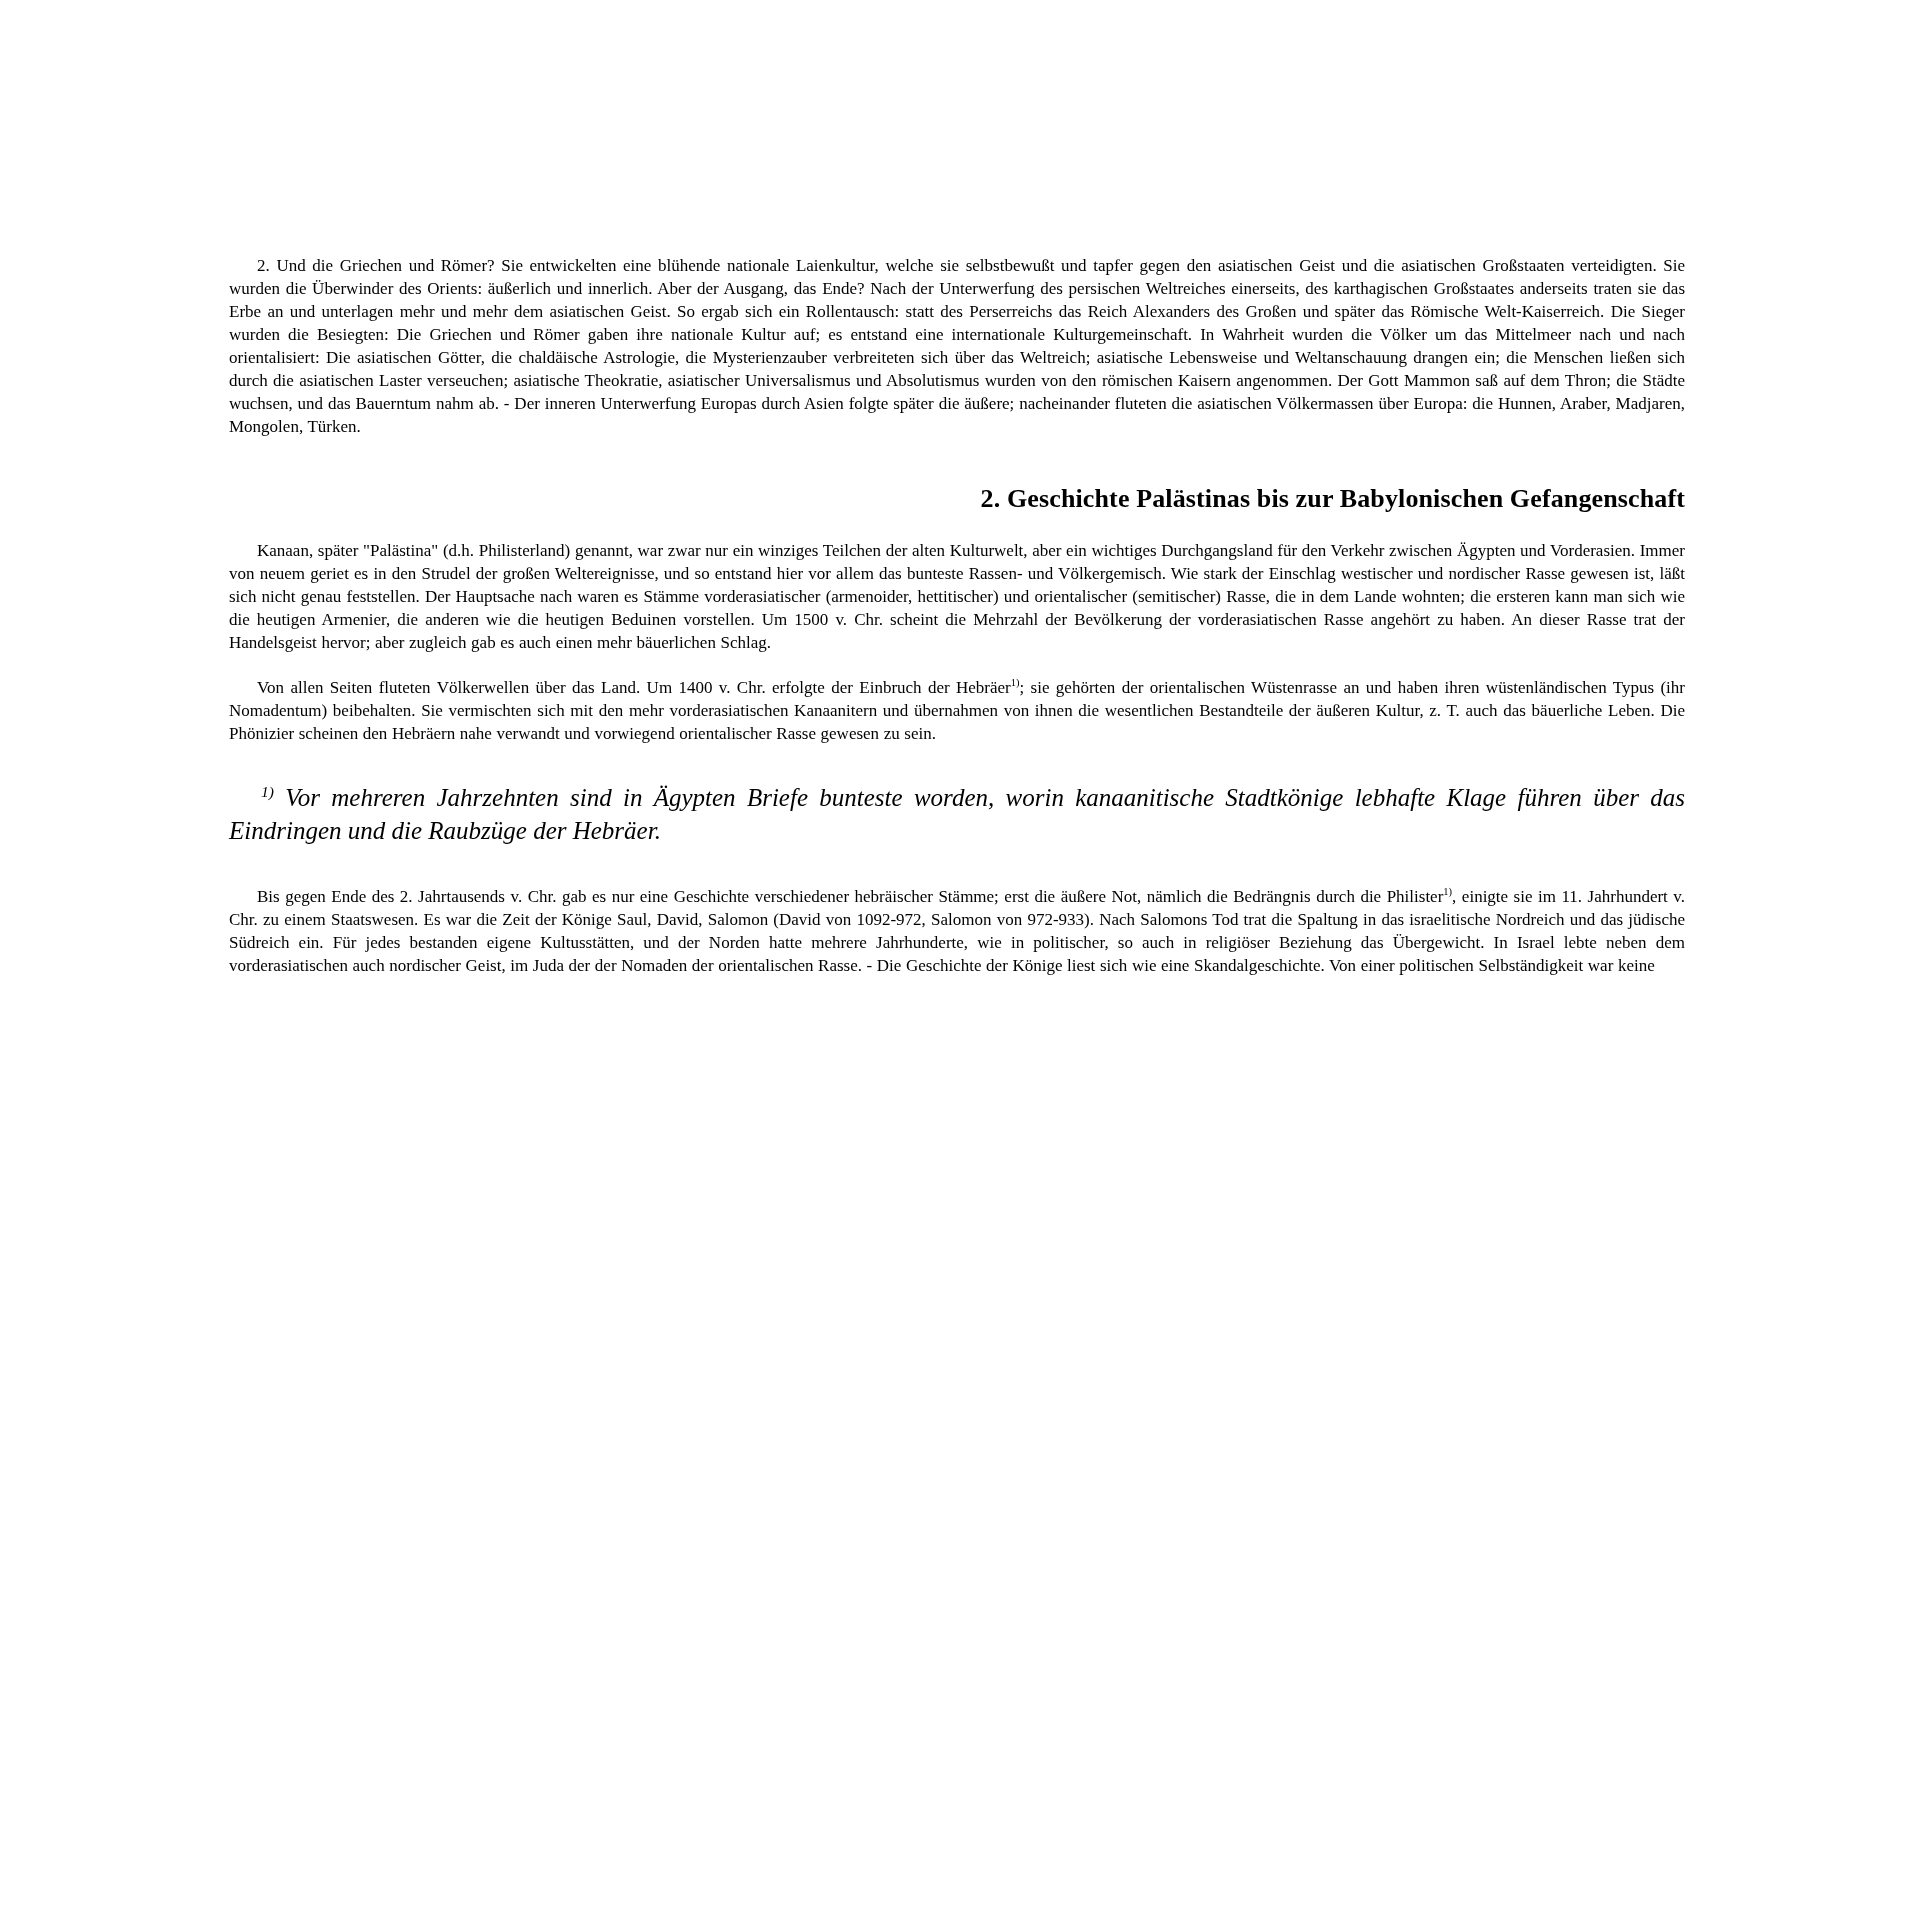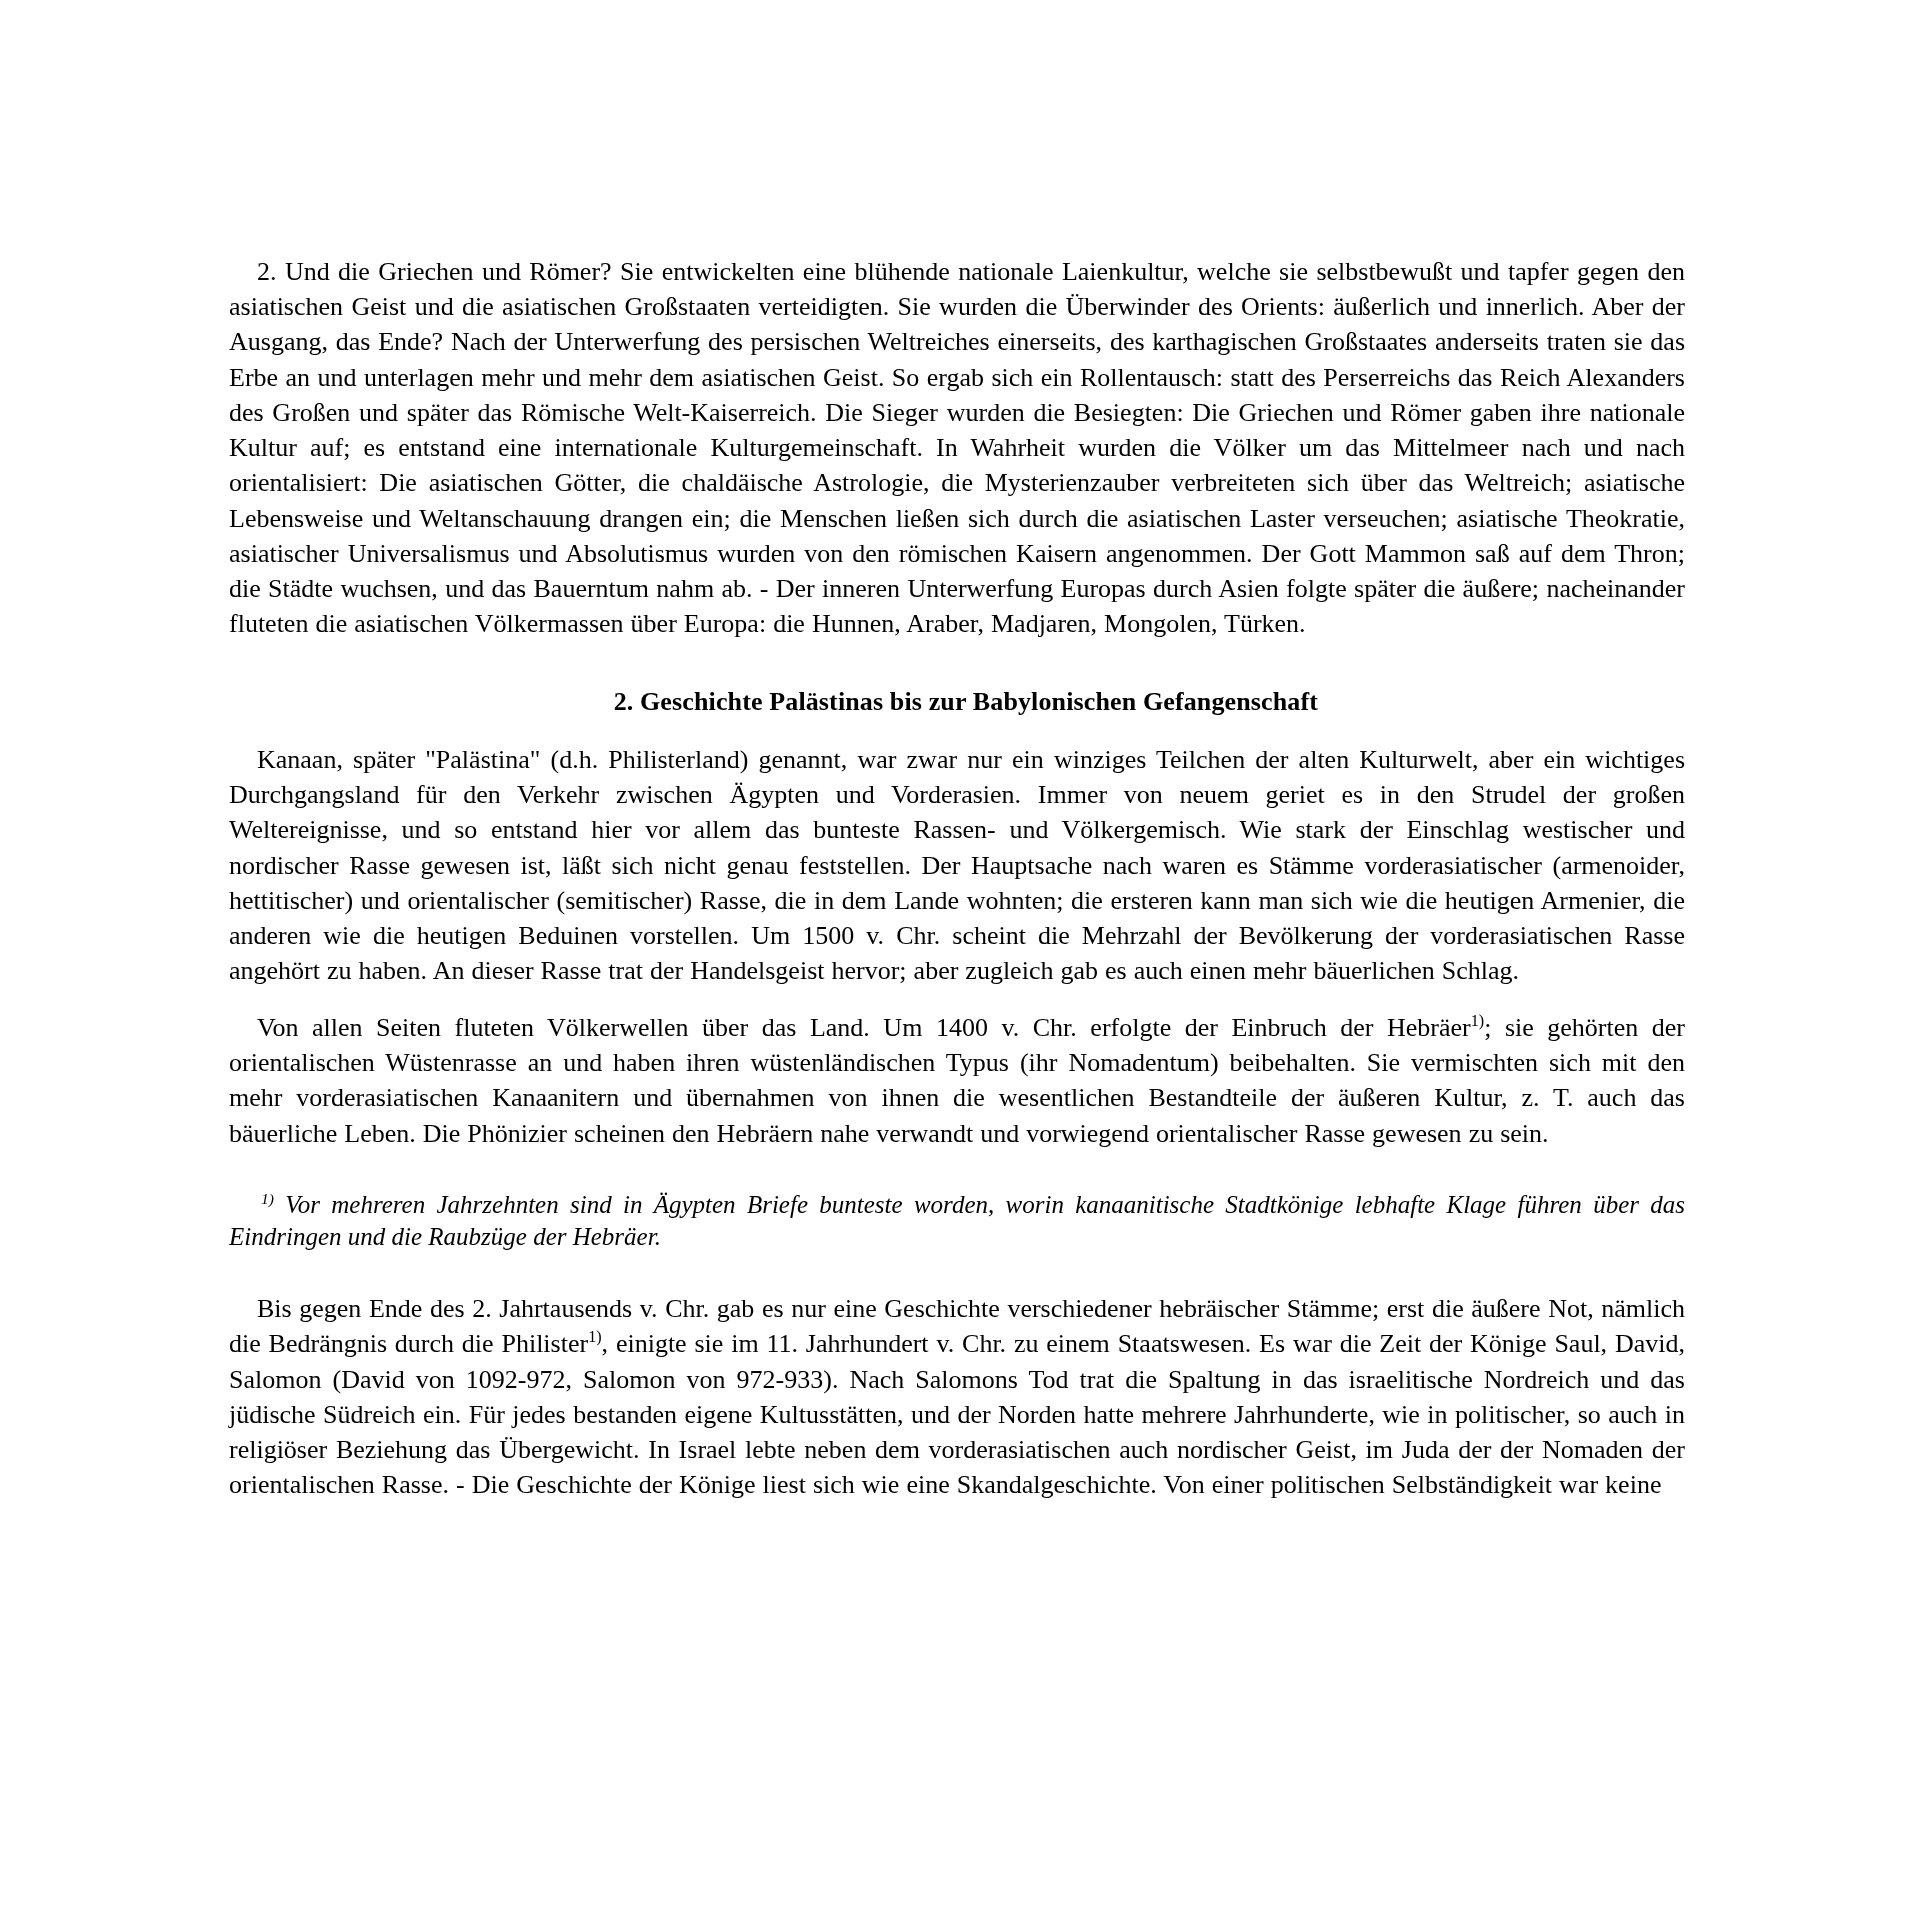--- a/index.html
+++ b/index.html
@@ -21,21 +21,21 @@
     padding: 0;
     overflow: hidden;
   }
   .content {
     position: absolute;
     left: 229px;
     top: 254px;
     width: 1456px;
   }
   .para {
-    font-size: 26px;
+    font-size: 17px;
     line-height: 1.355;
     text-align: justify;
     text-justify: inter-word;
     margin: 0 0 0 0;
     hyphens: none;
     word-spacing: 0.02em;
   }
   .para.indent {
     text-indent: 28px;
   }
@@ -44,21 +44,21 @@
   .gap-head-before { height: 43px; }
   .gap-head-after  { height: 22.3px; }
 
   h2.section-heading {
     font-size: 26px;
     font-weight: bold;
     line-height: 1.355;
     margin: 0;
     padding: 0;
     text-indent: 17.7px;
-    text-align: center;
+    text-align: right;
     letter-spacing: 0.005em;
   }
 
   .footnote {
     font-size: 25px;
     line-height: 1.30;
     font-style: italic;
     text-align: justify;
     margin: 0;
     text-indent: 32px;

